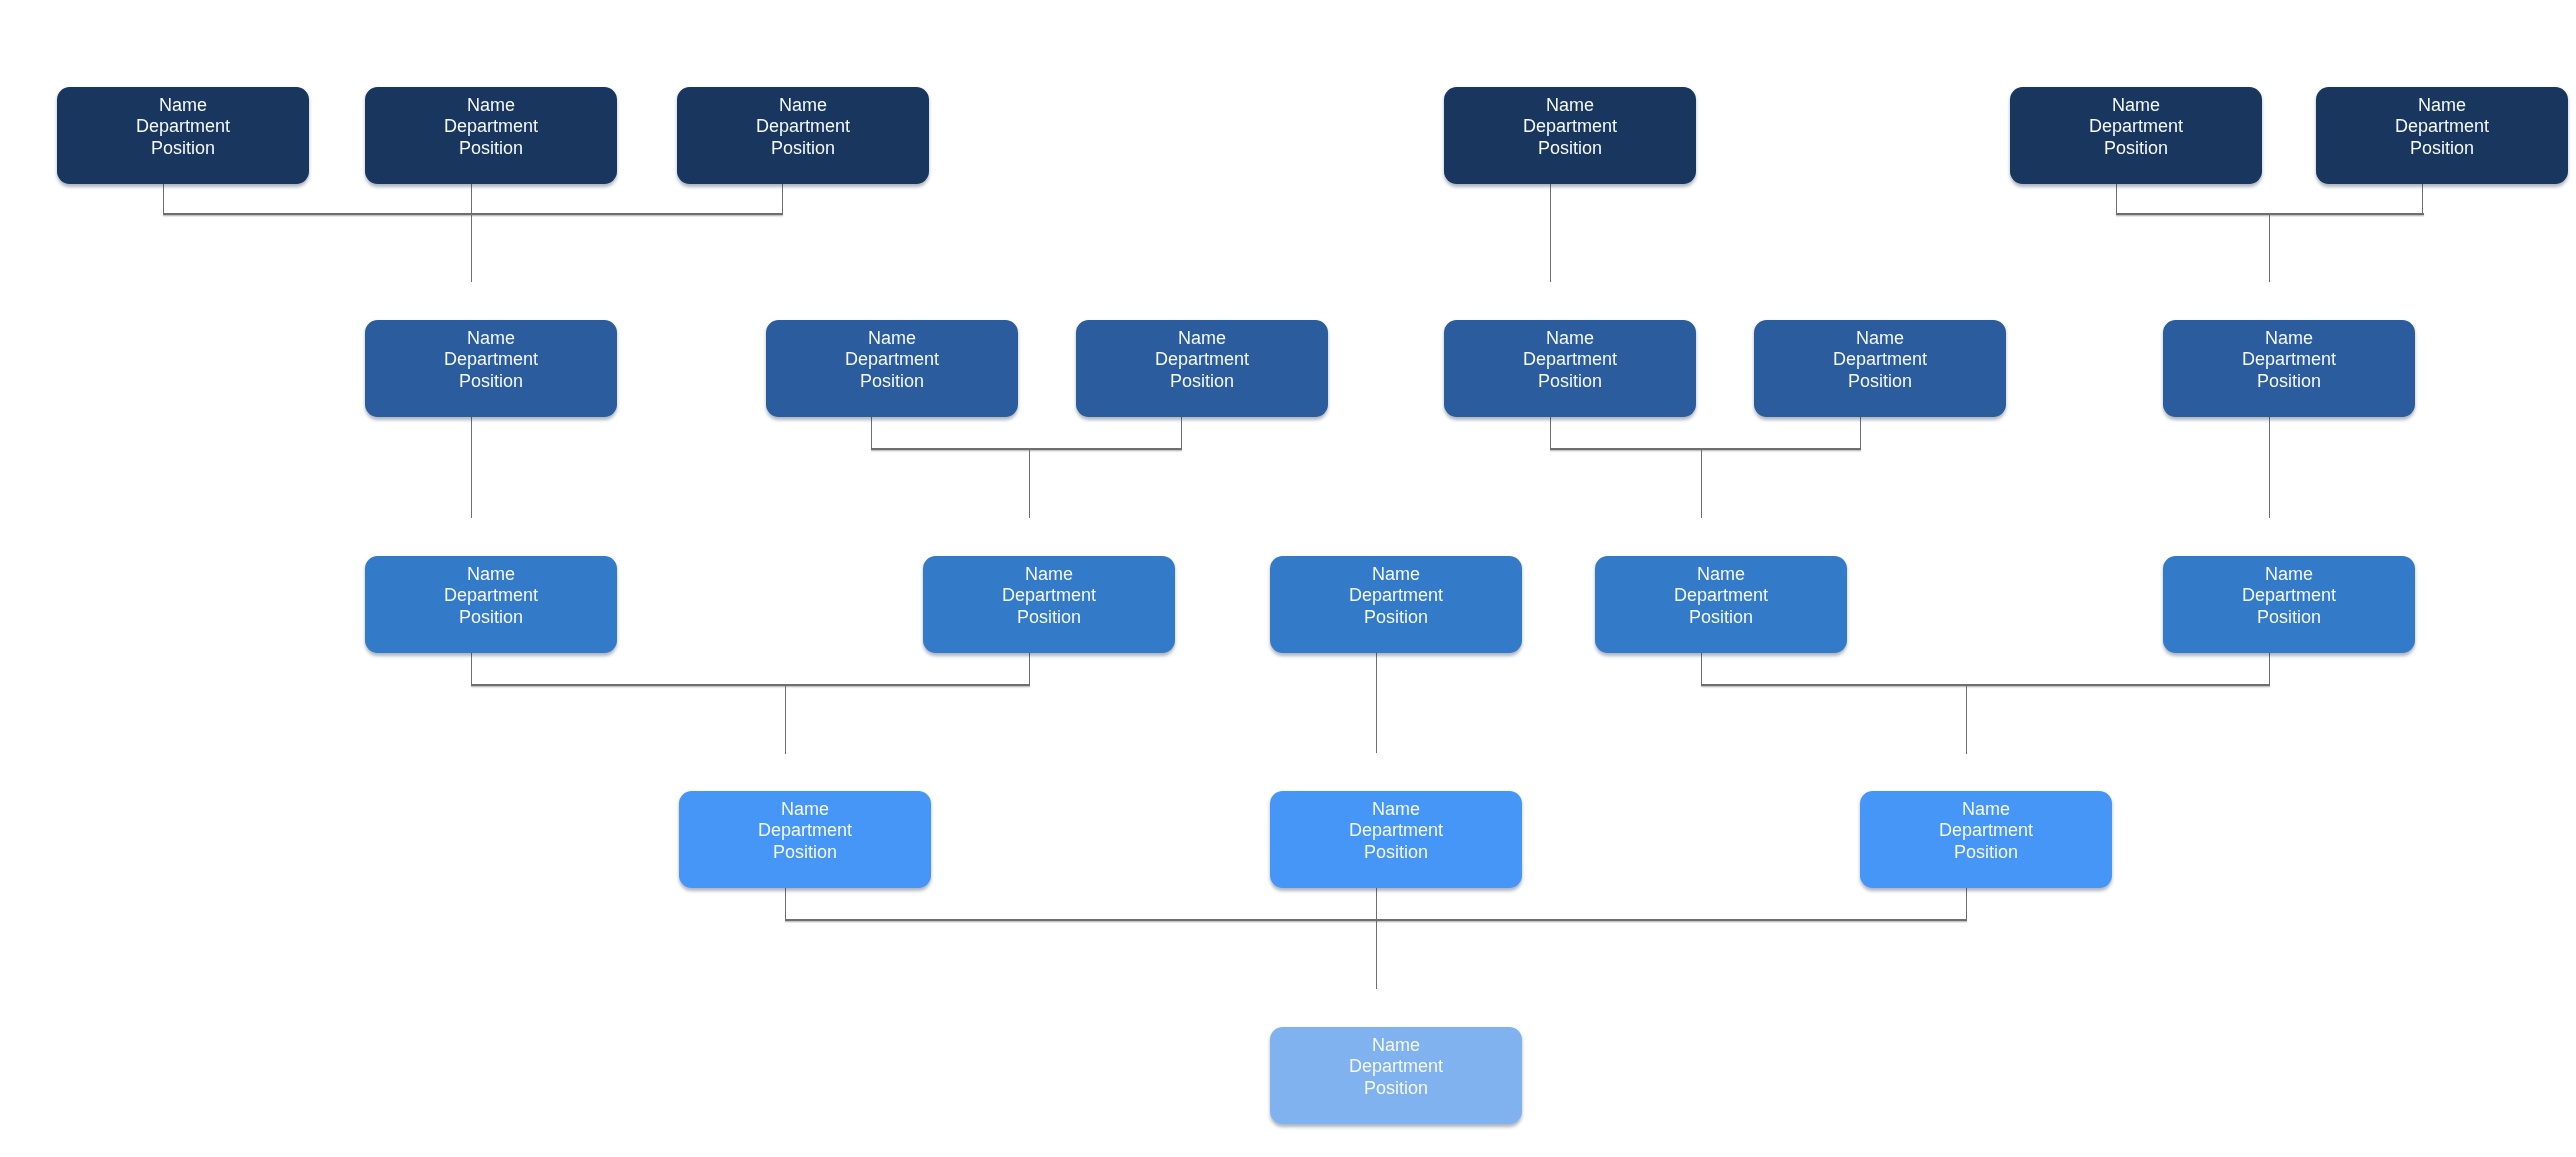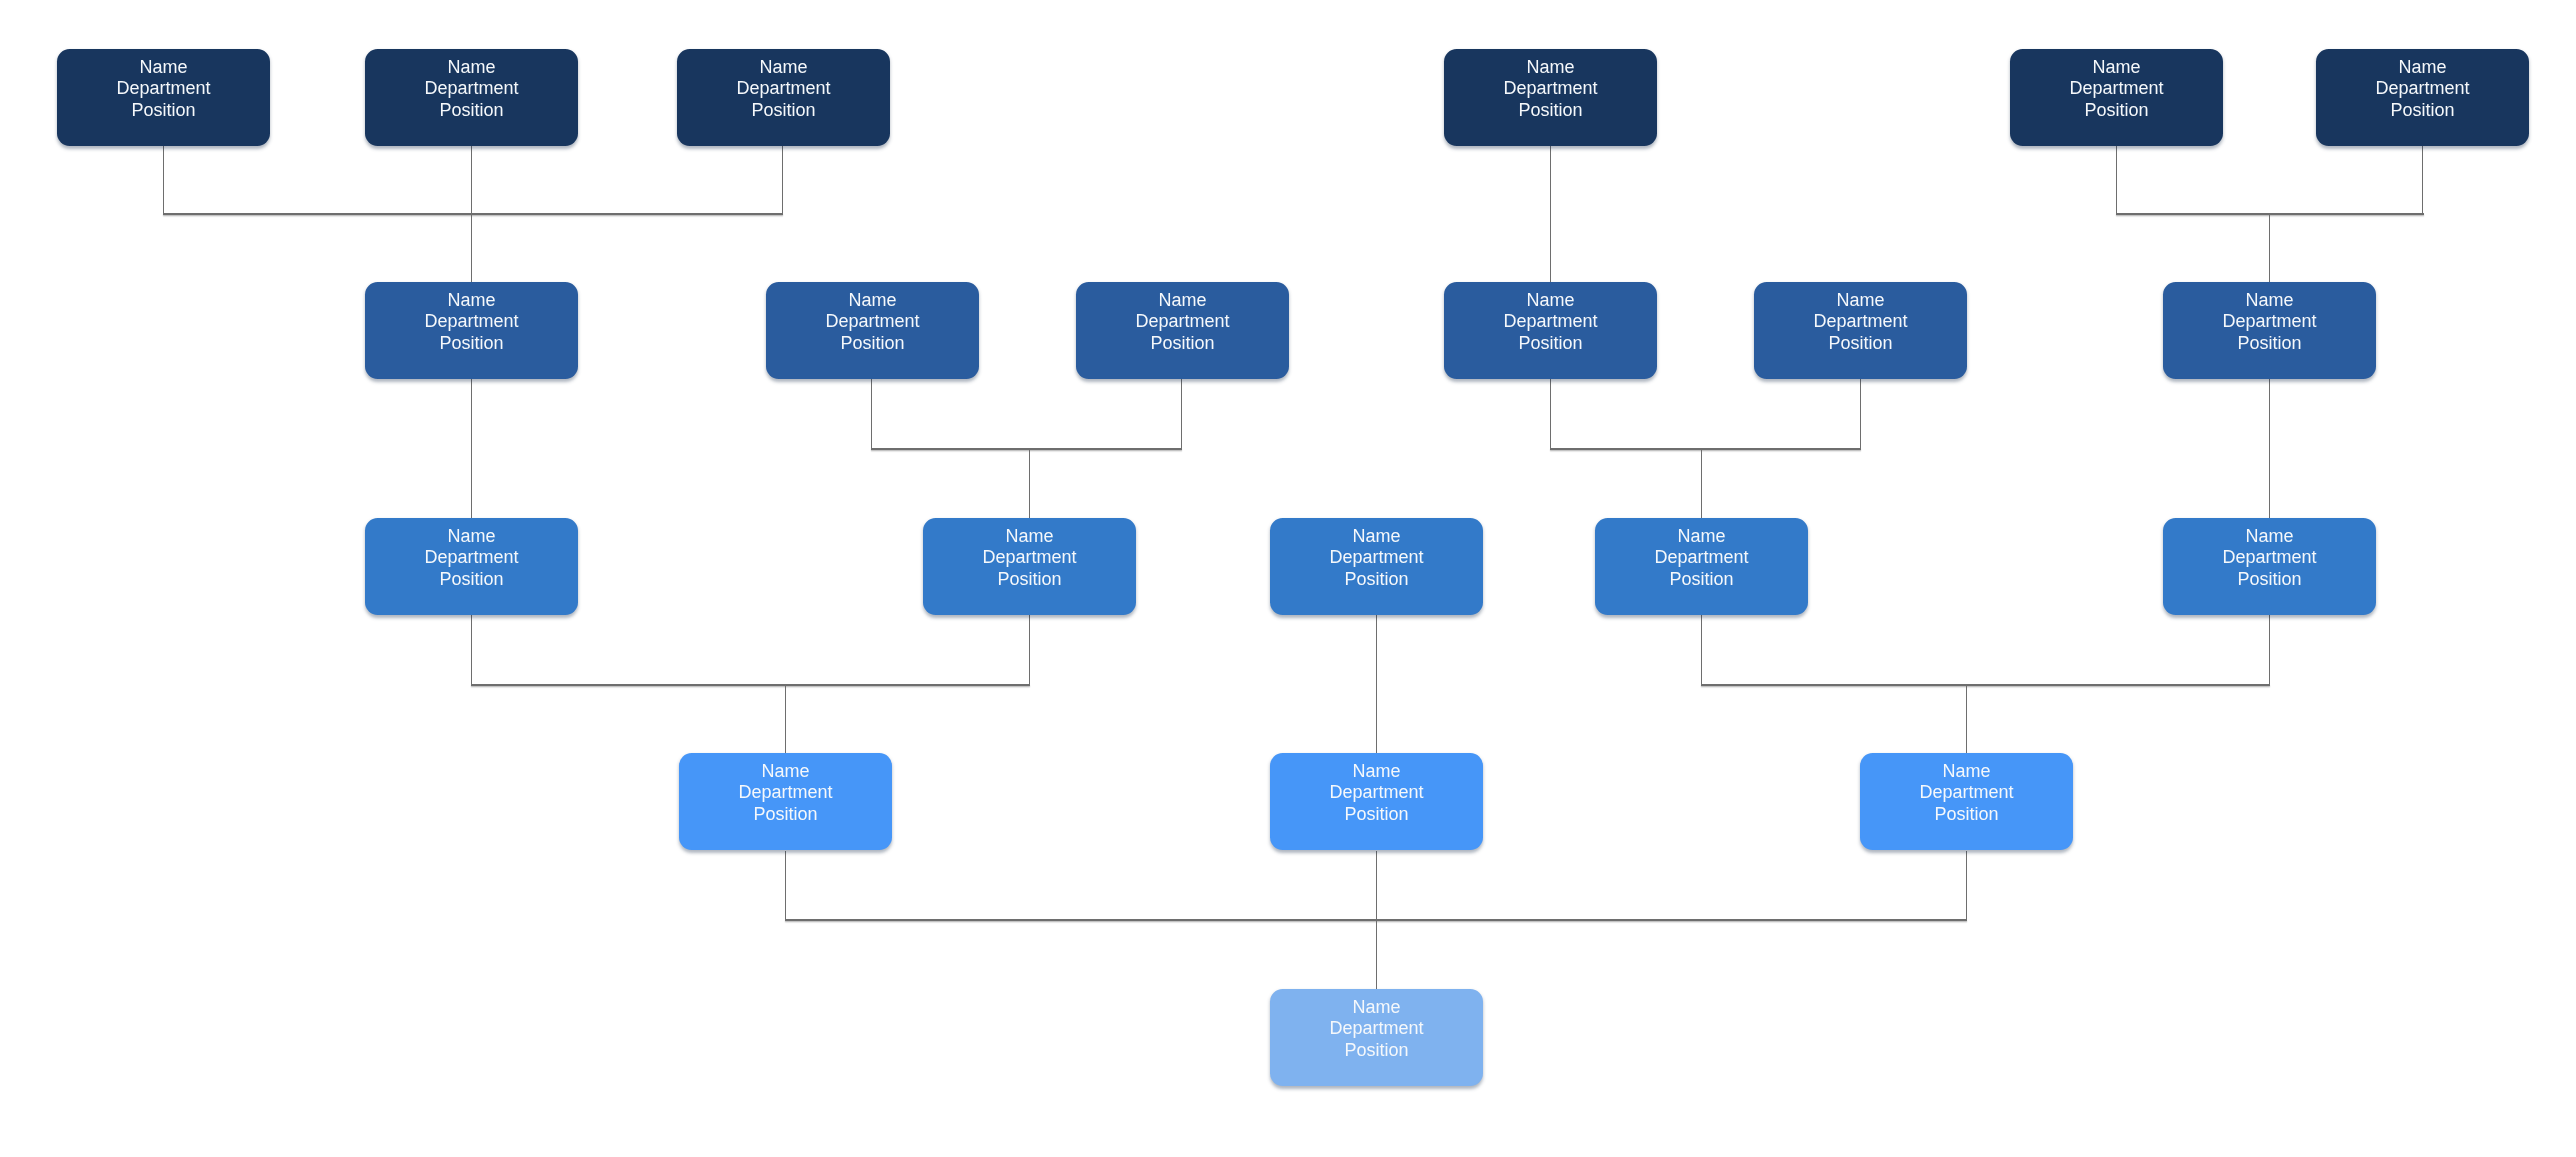--- a/index.html
+++ b/index.html
@@ -16,35 +16,36 @@
     top: 0;
     left: 0;
     width: 2576px;
     height: 1157px;
     background: #ffffff;
     transform-origin: 0 0;
     font-family: "Liberation Sans", "DejaVu Sans", sans-serif;
   }
   .node {
     position: absolute;
-    width: 213px;
+    width: 252px;
     height: 97px;
     border-radius: 12.7px;
     display: flex;
     flex-direction: column;
     align-items: center;
     justify-content: center;
     text-align: center;
     color: #f5f8fb;
     font-size: 18px;
     line-height: 21.4px;
     box-shadow: 0 2.9px 3.5px rgba(25, 45, 75, 0.35);
     box-sizing: border-box;
     padding-bottom: 17px;
     cursor: default;
+    margin-top: 38px;
   }
   .nline {
     white-space: nowrap;
   }
   .vline {
     position: absolute;
     width: 1.2px;
     background: #767676;
   }
   .hline {

